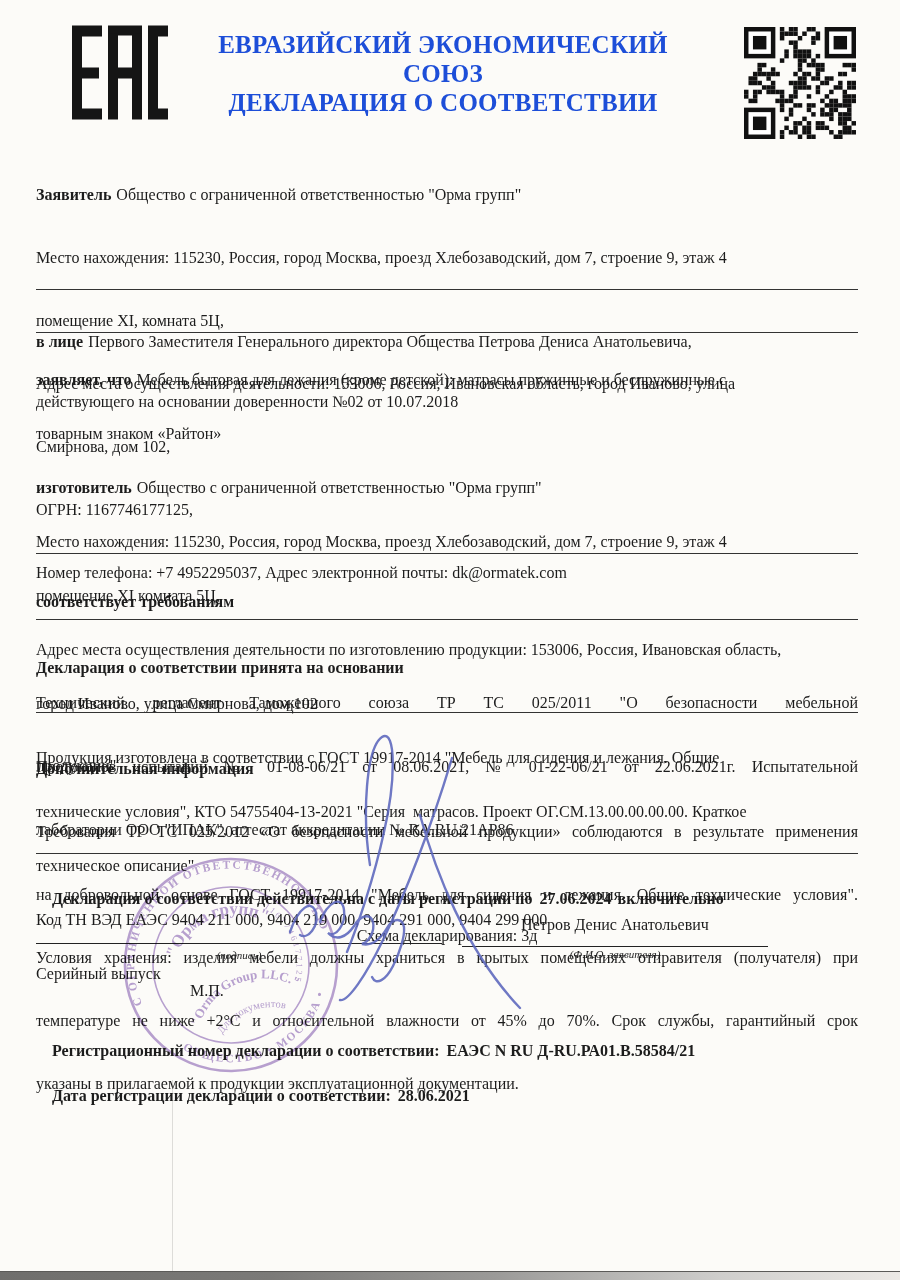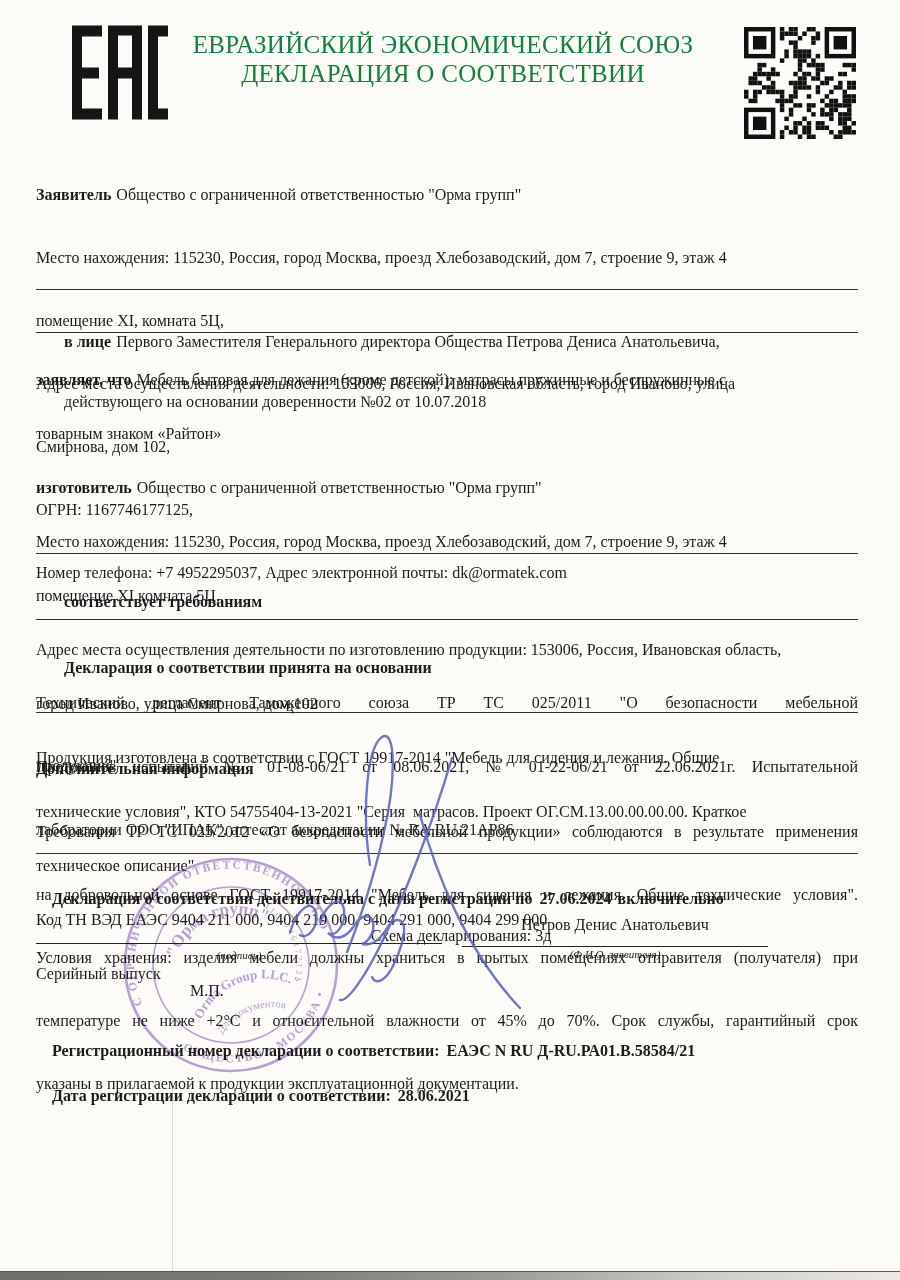--- a/index.html
+++ b/index.html
@@ -8,25 +8,25 @@
   .abs{position:absolute;}
   .txt{font-size:16px;white-space:pre-wrap;}
   .b{font-weight:bold;}
   .lead{font-weight:bold;margin-right:5px;}
   .rule{position:absolute;left:36px;width:822px;border-top:1.8px solid #333;}
   .row{white-space:pre-wrap;}
   .jlast{display:block;text-align:justify;text-align-last:justify;white-space:normal;}
   .jleft{display:block;text-align:left;}
   
   .title-block{position:absolute;left:178px;top:30px;width:530px;text-align:center;
-               font-weight:normal;font-size:25px;line-height:29px;letter-spacing:.3px;color:#15803d;}
+               font-weight:bold;font-size:25px;line-height:29px;letter-spacing:.3px;color:#1d4ed8;}
   
   .sec{position:absolute;left:36px;width:822px;}
   .lh21{line-height:21px;}
-  .lh20{line-height:20px;margin-left:28px;}
+  .lh20{line-height:20px;}
   .lh18{line-height:18px;}
   .cap{font-size:11px;font-style:italic;}
   .sigline{position:absolute;border-top:1.6px solid #222;}
   .stray{position:absolute;font-size:14px;}
   .bottom-edge{position:absolute;left:0;bottom:0;width:100%;height:8px;
      border-top:1px solid #5b5a58;
      background:linear-gradient(90deg,#6f6e6c 0%,#7b7a78 30%,#9b9a98 55%,#cfcecc 80%,#ece9e6 100%);}
   .crease{position:absolute;left:172px;top:1080px;height:192px;width:1px;background:rgba(140,140,138,.28);}
   svg text{font-family:"Liberation Serif","DejaVu Serif",serif;}
 </style>

